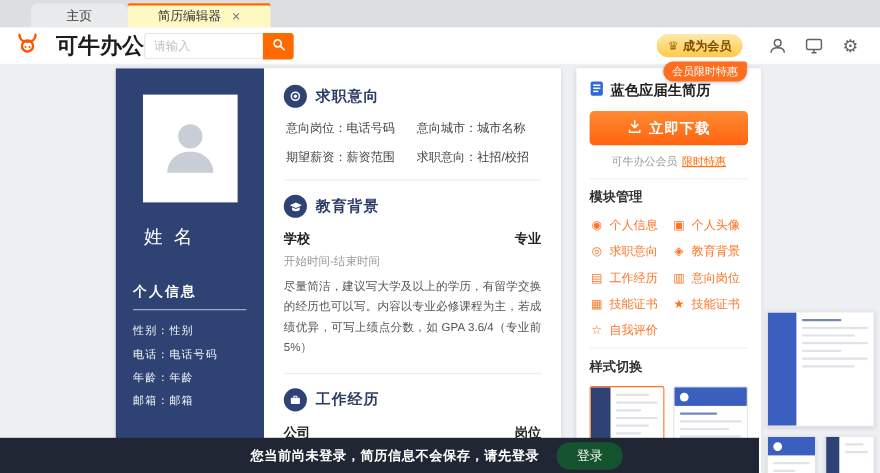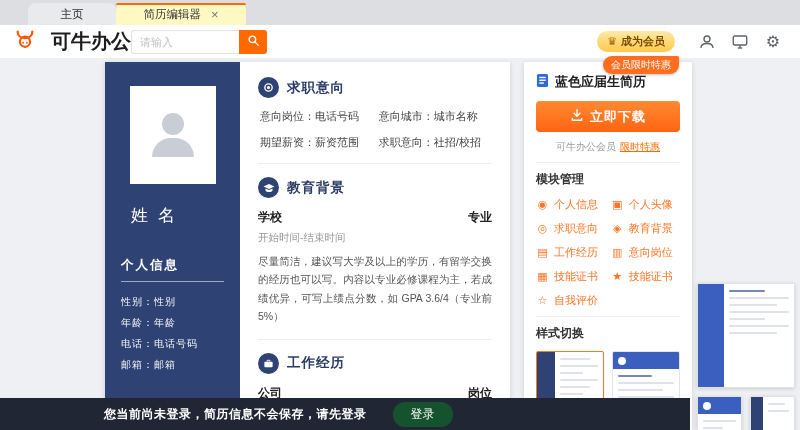--- a/index.html
+++ b/index.html
@@ -74,21 +74,21 @@
   .mini-b .band { height:17px; background:#3a5fbf; display:flex; align-items:center; padding-left:5px; }
   .mini-b .dot { width:8px; height:8px; border-radius:50%; background:#fff; }
 
   
   .preview-col { position:absolute; left:697px; top:283px; width:98px; z-index:6; }
   .preview-card { background:#fff; border:1px solid #e0e2e6; box-shadow:0 1px 4px rgba(0,0,0,.15); height:105px; margin-bottom:8px; overflow:hidden; cursor:pointer; }
   .preview-row { display:flex; gap:8px; }
   .preview-sm { flex:1; height:62px; background:#fff; border:1px solid #e0e2e6; box-shadow:0 1px 4px rgba(0,0,0,.15); overflow:hidden; cursor:pointer; }
 
   
-  .bottom-bar { position:absolute; left:0; top:398px; width:690px; height:32px; background:#212634; display:flex; align-items:center; gap:26px; z-index:5; padding-left:104px; }
+  .bottom-bar { position:absolute; left:0; top:398px; width:690px; height:32px; background:#212634; display:flex; align-items:center; justify-content:center; gap:16px; z-index:5; padding-left:104px; }
   .bb-text { color:#fff; font-size:12px; font-weight:bold; letter-spacing:.5px; }
   .login-btn { background:#14532d; color:#fff; border:none; border-radius:12px; font-size:12px; padding:4px 18px; cursor:pointer; }
 </style>
 </head>
 <body>
 
 <div class="app">
 
   <div class="tabbar">
     <div class="tab home">
@@ -150,22 +150,22 @@
   <div class="resume-card">
     <div class="r-left">
       <div class="photo">
         <div class="ph-head"></div>
         <div class="ph-body"></div>
       </div>
       <div class="r-name">姓名</div>
       <div class="side-sec">
         <div class="side-title">个人信息</div>
         <div class="side-item">性别：性别</div>
+        <div class="side-item">电话：电话号码</div>
         <div class="side-item">年龄：年龄</div>
-        <div class="side-item">电话：电话号码</div>
         <div class="side-item">邮箱：邮箱</div>
       </div>
       <div class="side-sec">
         <div class="side-title">技能证书</div>
       </div>
     </div>
 
     <div class="r-body">
 
       <div class="sec-head">

